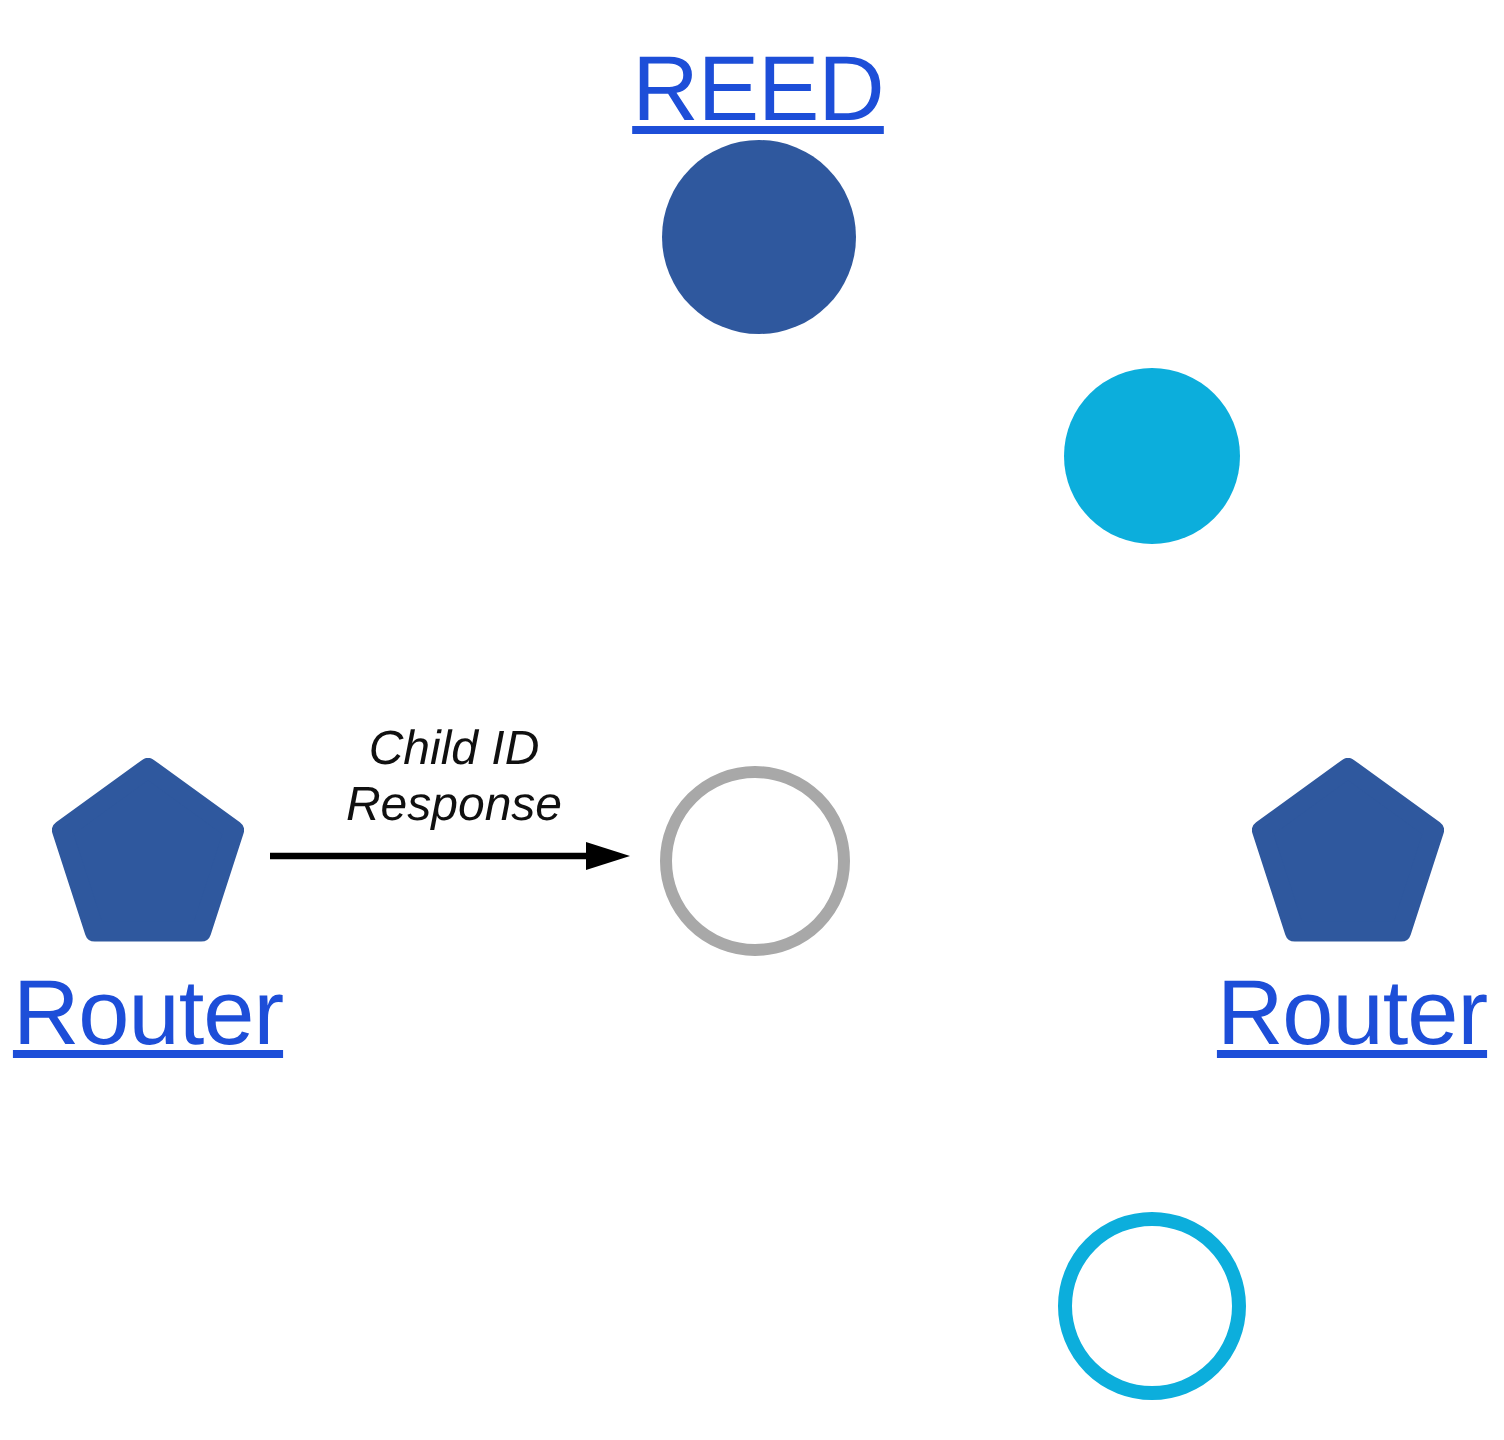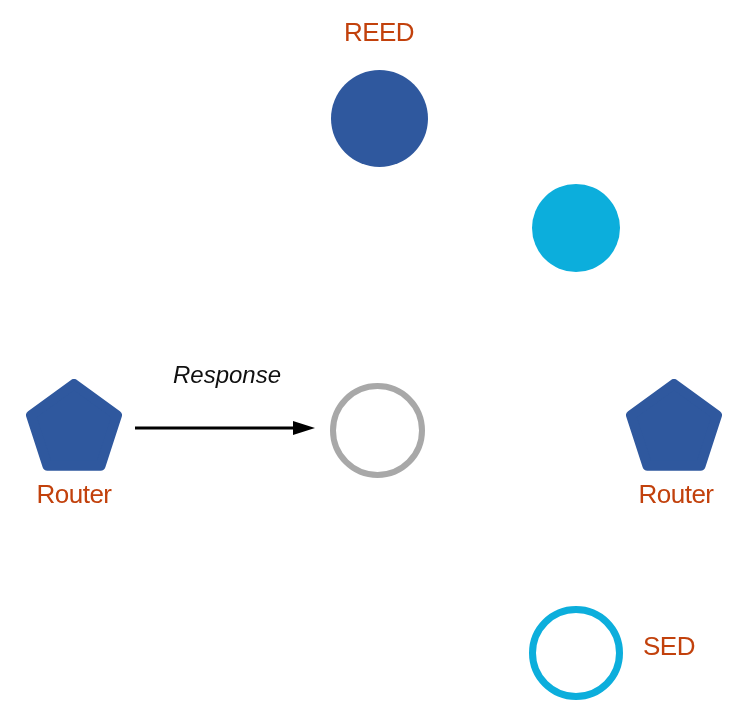--- a/index.html
+++ b/index.html
@@ -11,25 +11,26 @@
     position: relative;
     width: 752px;
     height: 720px;
     background: #ffffff;
     overflow: hidden;
     font-family: "Liberation Sans", sans-serif;
     color: #101010;
   }
   .node-label {
     position: absolute;
-    font-size: 26px;
+    font-size: 46px;
     letter-spacing: -0.5px;
     line-height: 1.2;
     white-space: nowrap;
-    color: #c2410c;
+    color: #1d4ed8;
+    text-decoration: underline;
   }
   .centered {
     transform: translateX(-50%);
     text-align: center;
   }
   .node-shape {
     position: absolute;
   }
   .circle {
     position: absolute;
@@ -61,30 +62,30 @@
   <div class="circle filled-blue" style="left: 331px; top: 70px; width: 97px; height: 97px;"></div>
 
   <div class="circle filled-cyan" style="left: 532px; top: 184px; width: 88px; height: 88px;"></div>
 
   <svg class="node-shape" style="left: 26px; top: 379px;" width="96" height="92" viewBox="0 0 96 92">
     <polygon points="48,5 91,36.2 74.6,86.8 21.4,86.8 5,36.2" stroke-width="10" stroke-linejoin="round" fill="#2F589E" stroke="#2F589E"></polygon>
   </svg>
   <div class="node-label centered" style="left: 74px; top: 479px;">Router</div>
 
   <div class="arrow-label centered" style="left: 227px; top: 361px;">
+    <div>Child ID</div>
     <div>Response</div>
   </div>
   <svg class="node-shape" style="left: 133px; top: 418px;" width="184" height="20" viewBox="0 0 184 20">
     <line x1="2" y1="10" x2="162" y2="10" stroke-width="3.2" stroke="#000000"></line>
     <polygon points="160,3 182,10 160,17" fill="#000000"></polygon>
   </svg>
 
   <div class="circle outline-gray" style="left: 330px; top: 383px; width: 95px; height: 95px;"></div>
 
   <svg class="node-shape" style="left: 626px; top: 379px;" width="96" height="92" viewBox="0 0 96 92">
     <polygon points="48,5 91,36.2 74.6,86.8 21.4,86.8 5,36.2" stroke-width="10" stroke-linejoin="round" fill="#2F589E" stroke="#2F589E"></polygon>
   </svg>
   <div class="node-label centered" style="left: 676px; top: 479px;">Router</div>
 
   <div class="circle outline-cyan" style="left: 529px; top: 606px; width: 94px; height: 94px;"></div>
-  <div class="node-label" style="left: 643px; top: 631px;">SED</div>
 
 </div>
 
 </body></html>

